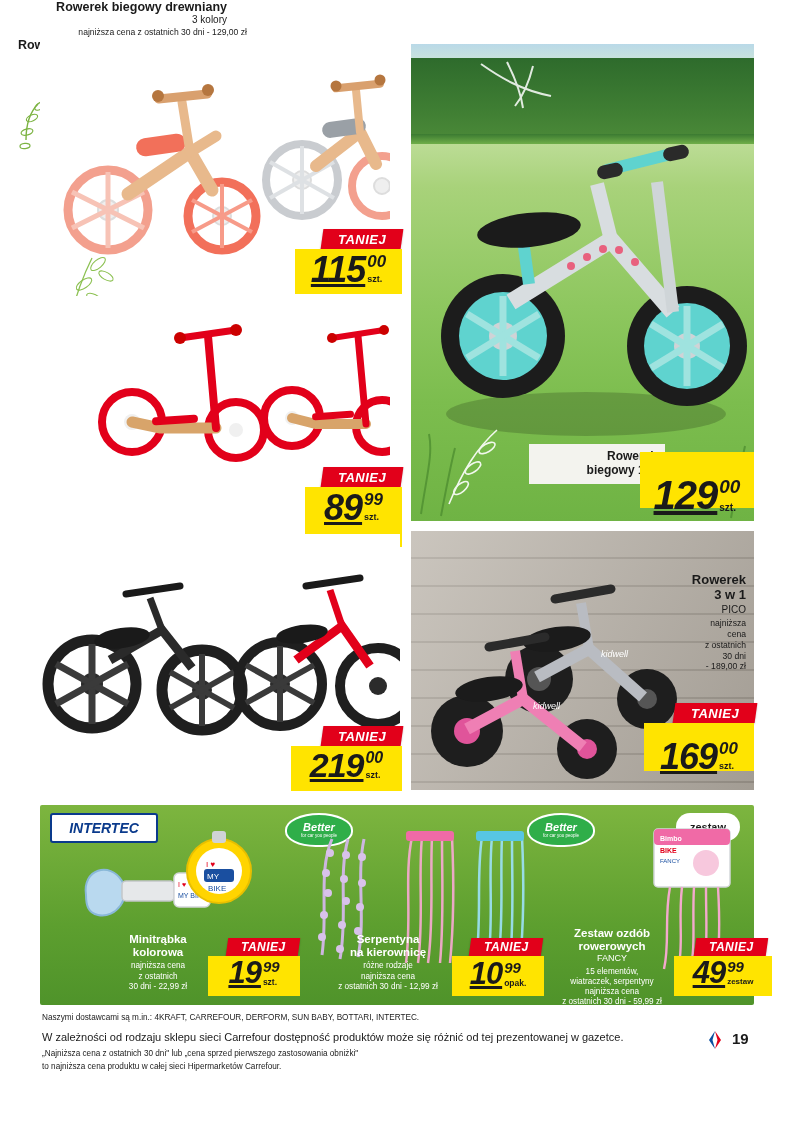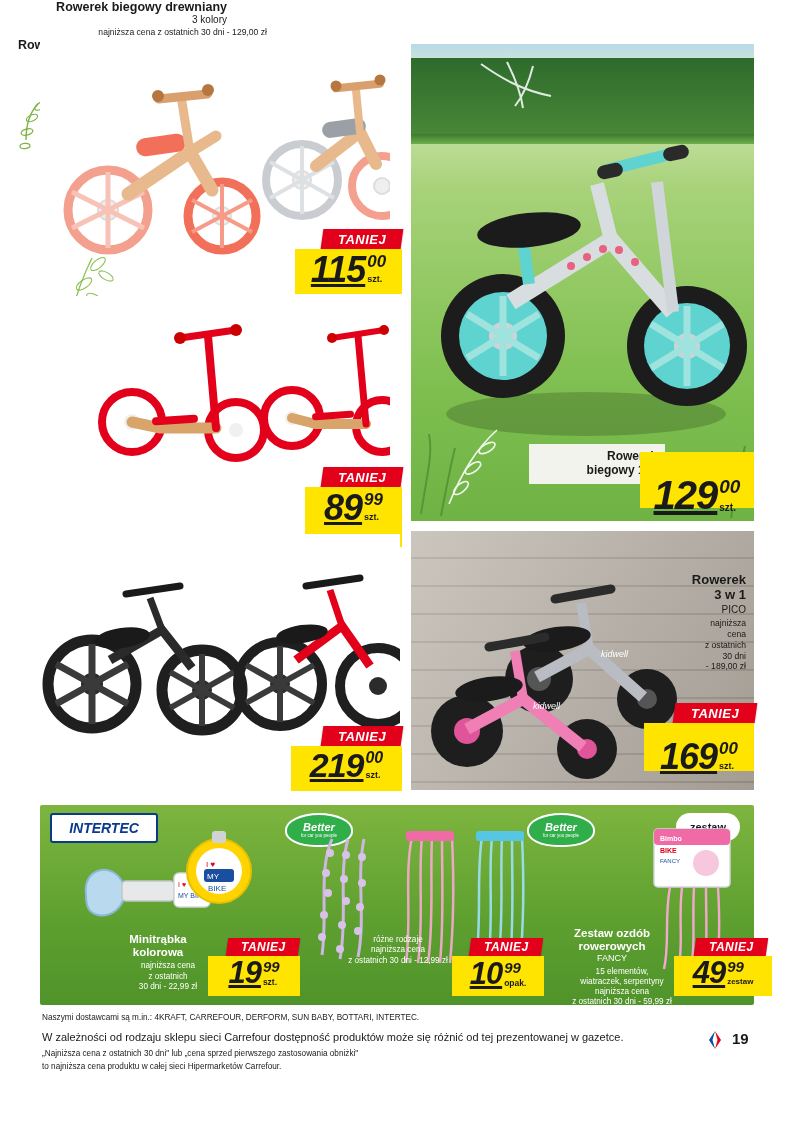--- a/index.html
+++ b/index.html
@@ -75,21 +75,20 @@
     color: #1a1a1a;
     line-height: 1.15;
   }
   .prod-sub {
     color: #1a1a1a;
     line-height: 1.25;
   }
   .prod-note {
     color: #1a1a1a;
     line-height: 1.25;
-    margin-left: 20px;
   }
 
   
   .photo { position: absolute; overflow: hidden; }
 
   
   .photo-grass {
     background: linear-gradient(#dfeecd 0%, #cfe6b0 12%, #a8d27a 30%, #8ec75f 55%, #7cbd4e 75%, #6fb344 100%);
   }
   .hedge {
@@ -618,20 +617,22 @@
       <div style="display:flex;align-items:flex-start;padding-top:3px;">
         <div class="main" style="font-size:31px;">19</div>
         <div style="display:flex;flex-direction:column;align-items:flex-start;margin-left:2px;">
           <div class="cents" style="font-size:15px;">99</div>
           <div class="unit" style="font-size:8.5px;margin-top:3px;">szt.</div>
         </div>
       </div>
     </div>
 
     <div class="abs center" style="left:268px; top:128px; width:160px;">
+      <div class="prod-title" style="font-size:11.5px; white-space:pre-line; color:#ffffff;">Serpentyna
+na kierownicę</div>
       <div class="prod-note" style="font-size:8.2px; white-space:pre-line; color:#ffffff; margin-top:2px;">różne rodzaje
 najniższa cena
 z ostatnich 30 dni - 12,99 zł</div>
     </div>
     <div class="taniej" style="left:430px; top:133px; width:72px; height:18px; font-size:12px;">
       <span>TANIEJ</span>
     </div>
     <div class="price-badge" style="left:412px; top:151px; width:92px; height:40px;">
       <div style="display:flex;align-items:flex-start;padding-top:4px;">
         <div class="main" style="font-size:31px;">10</div>

